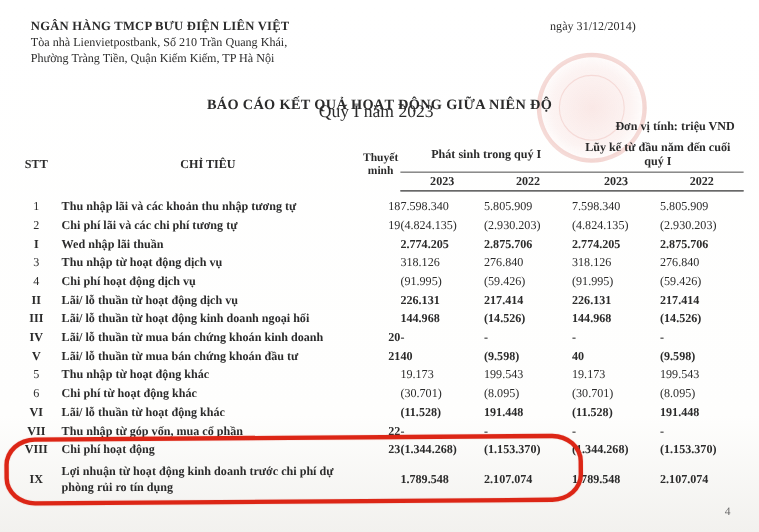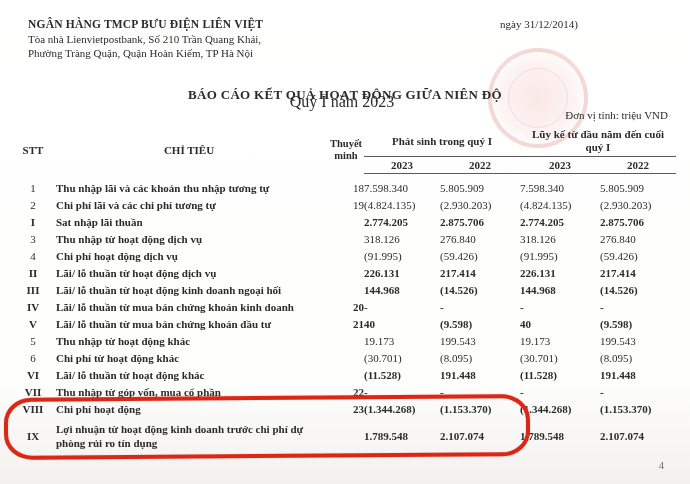--- a/index.html
+++ b/index.html
@@ -29,21 +29,21 @@
   }
   .seal::after{
     content:"";position:absolute;inset:16px;border-radius:50%;
     border:1px solid rgba(205,75,62,0.14);
   }
   
   .doc-title{position:absolute;top:77px;left:0;width:690px;text-align:center;
     font-weight:bold;font-size:13px;letter-spacing:.3px;margin-top:10px;}
   .doc-subtitle{position:absolute;top:93px;left:0;width:684px;text-align:center;
     font-weight:normal;font-size:16px;}
-  .unit-note{position:absolute;top:109px;right:22px;font-size:11px;}
+  .unit-note{position:absolute;top:109px;right:22px;font-size:11px;font-weight:bold;}
   
   table.report{
     position:absolute;top:126px;left:16px;width:660px;
     border-collapse:collapse;table-layout:fixed;font-size:11px;color:#2b2b2b;
   }
   col.w-stt{width:34px}col.w-label{width:278px}col.w-note{width:36px}
   col.w-a{width:76px}col.w-b{width:80px}col.w-c{width:80px}col.w-d{width:76px}
   thead th{font-weight:bold;padding:0;vertical-align:middle;}
   th.h-stt{font-size:11px;text-align:center;}
   th.h-chitieu{font-size:11px;text-align:center;}
@@ -71,21 +71,21 @@
   .page-num{position:absolute;top:460px;right:26px;font-size:10.5px;color:#6a6a6a;}
 </style>
 </head>
 <body>
 
 <div class="page">
 
   <div class="lh-left">
     <div class="org-name">NGÂN HÀNG TMCP BƯU ĐIỆN LIÊN VIỆT</div>
     <div class="org-addr">Tòa nhà Lienvietpostbank, Số 210 Trần Quang Khái,</div>
-    <div class="org-addr">Phường Tràng Quận, Quận Hoàn Kiếm, TP Hà Nội</div>
+    <div class="org-addr">Phường Tràng Tiền, Quận Kiếm Kiếm, TP Hà Nội</div>
   </div>
 
   <div class="lh-right">
     <div class="form-sub">ngày 31/12/2014)</div>
   </div>
 
   <div class="seal"></div>
 
   <div class="doc-title">BÁO CÁO KẾT QUẢ HOẠT ĐỘNG GIỮA NIÊN ĐỘ</div>
   <div class="doc-subtitle">Quý I năm 2023</div>
@@ -130,21 +130,21 @@
           <td class="c-stt">2</td>
           <td class="c-label">Chi phí lãi và các chi phí tương tự</td>
           <td class="c-note">19</td>
           <td class="c-num">(4.824.135)</td>
           <td class="c-num">(2.930.203)</td>
           <td class="c-num">(4.824.135)</td>
           <td class="c-num">(2.930.203)</td>
         </tr>
         <tr class="bold">
           <td class="c-stt">I</td>
-          <td class="c-label">Sat nhập lãi thuần</td>
+          <td class="c-label">Wed nhập lãi thuần</td>
           <td class="c-note"></td>
           <td class="c-num">2.774.205</td>
           <td class="c-num">2.875.706</td>
           <td class="c-num">2.774.205</td>
           <td class="c-num">2.875.706</td>
         </tr>
         <tr>
           <td class="c-stt">3</td>
           <td class="c-label">Thu nhập từ hoạt động dịch vụ</td>
           <td class="c-note"></td>

